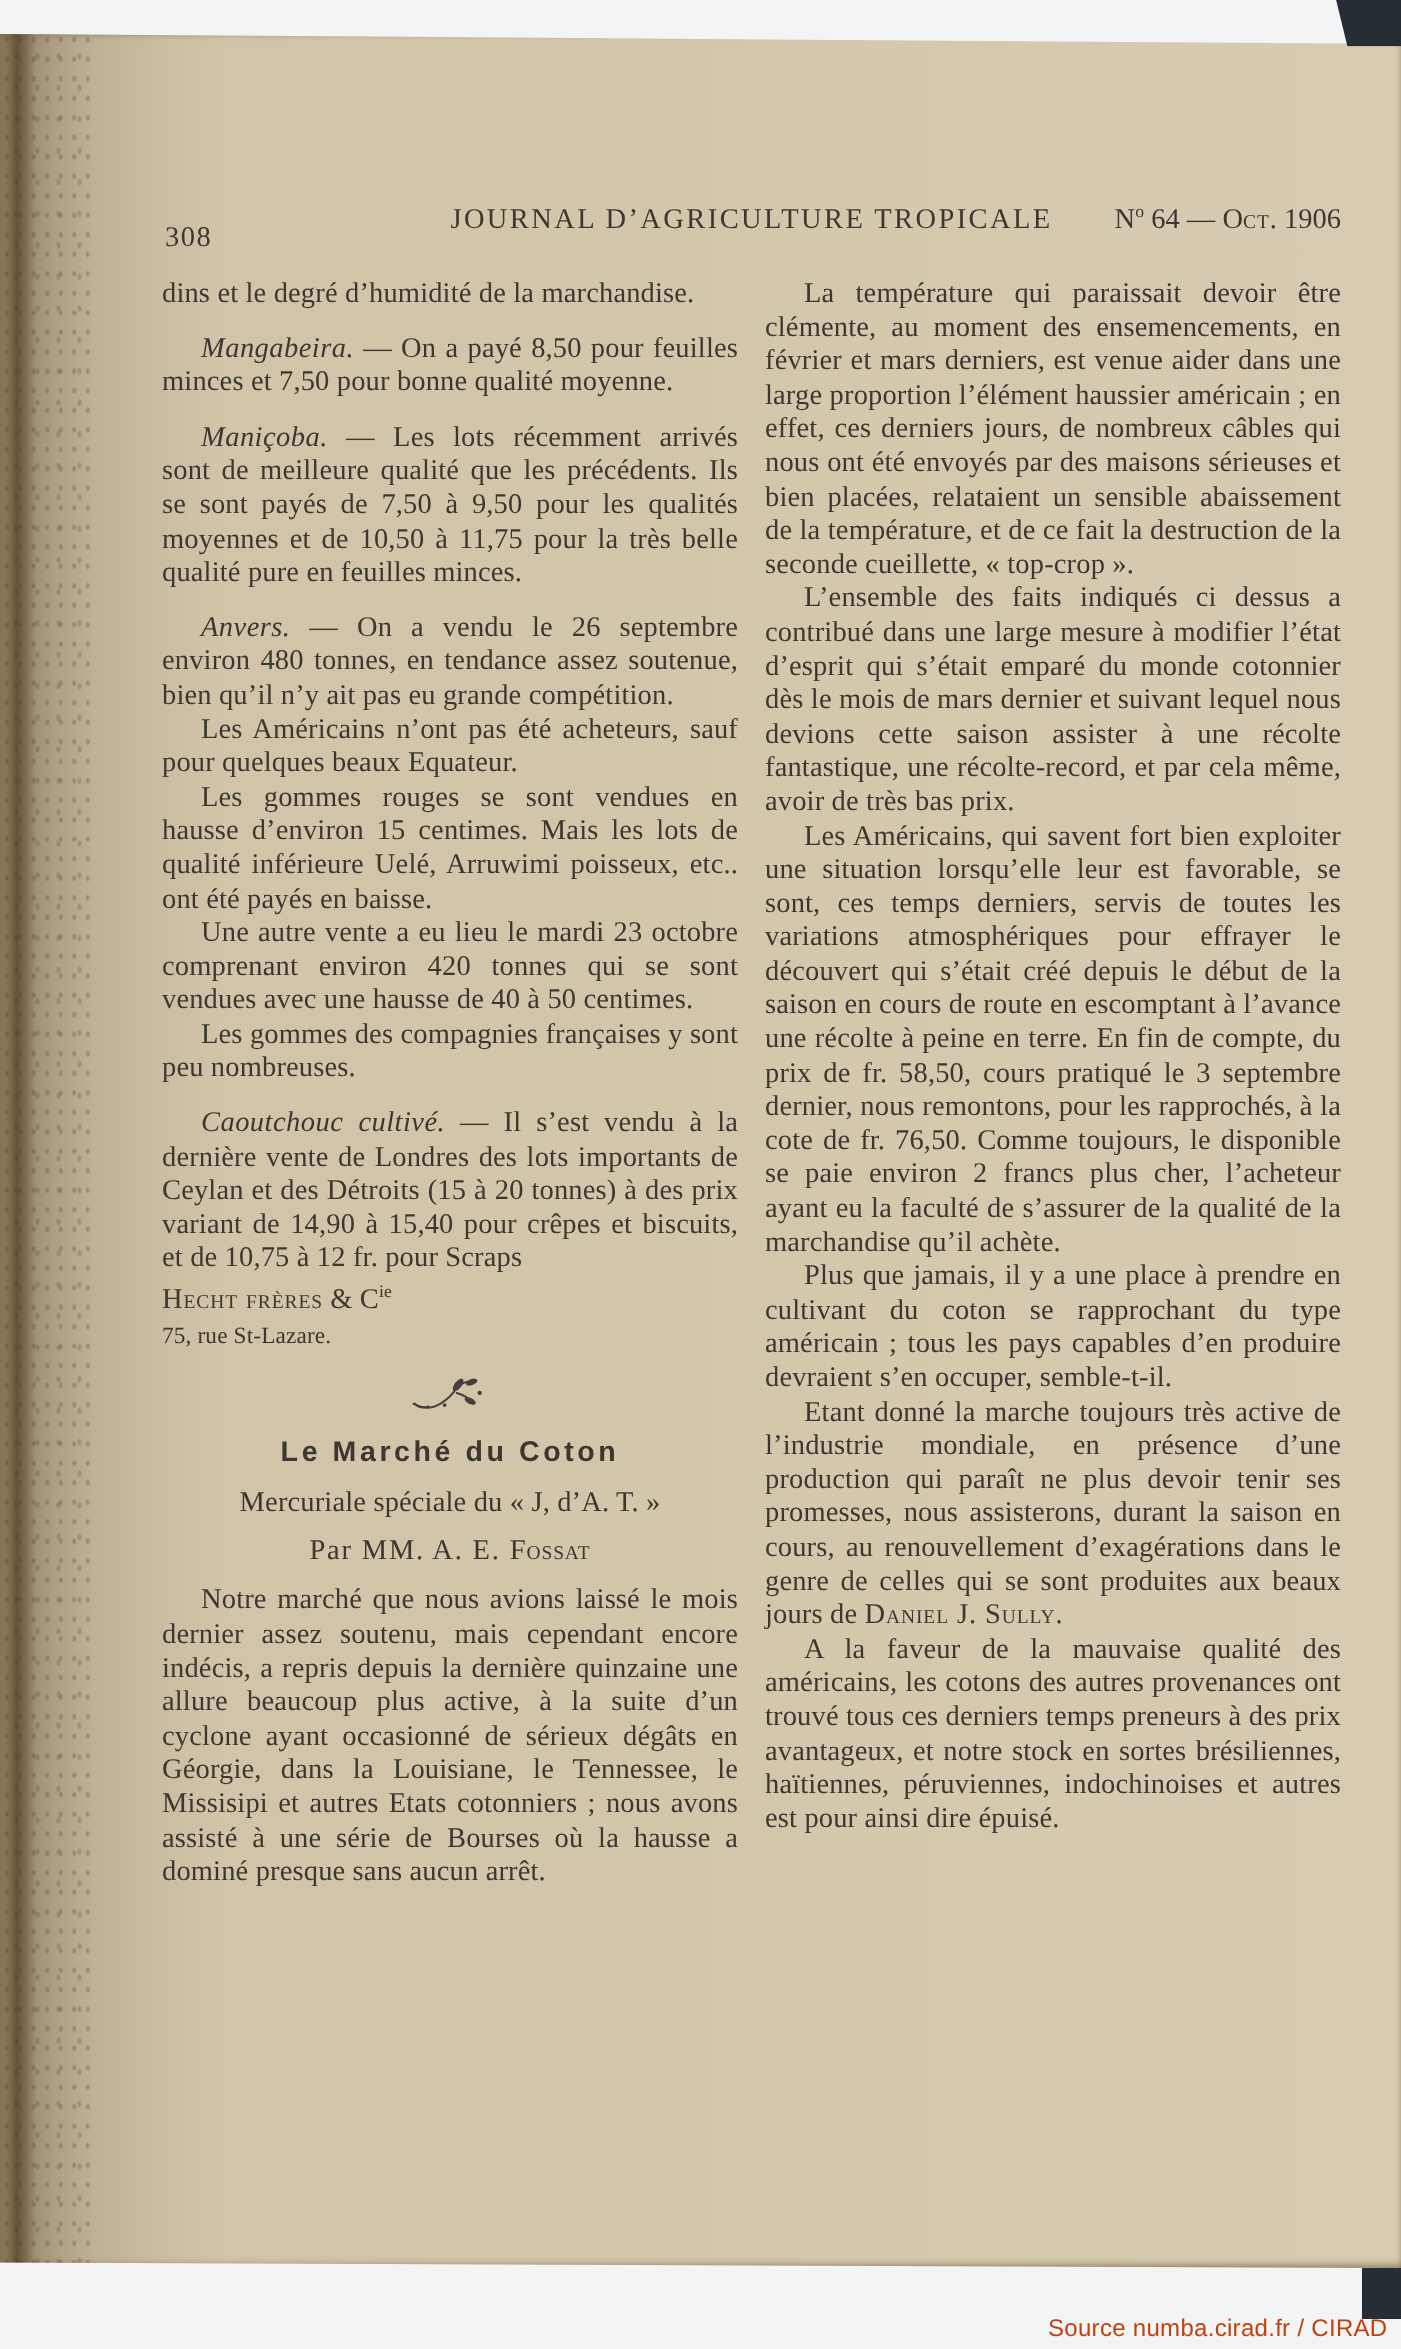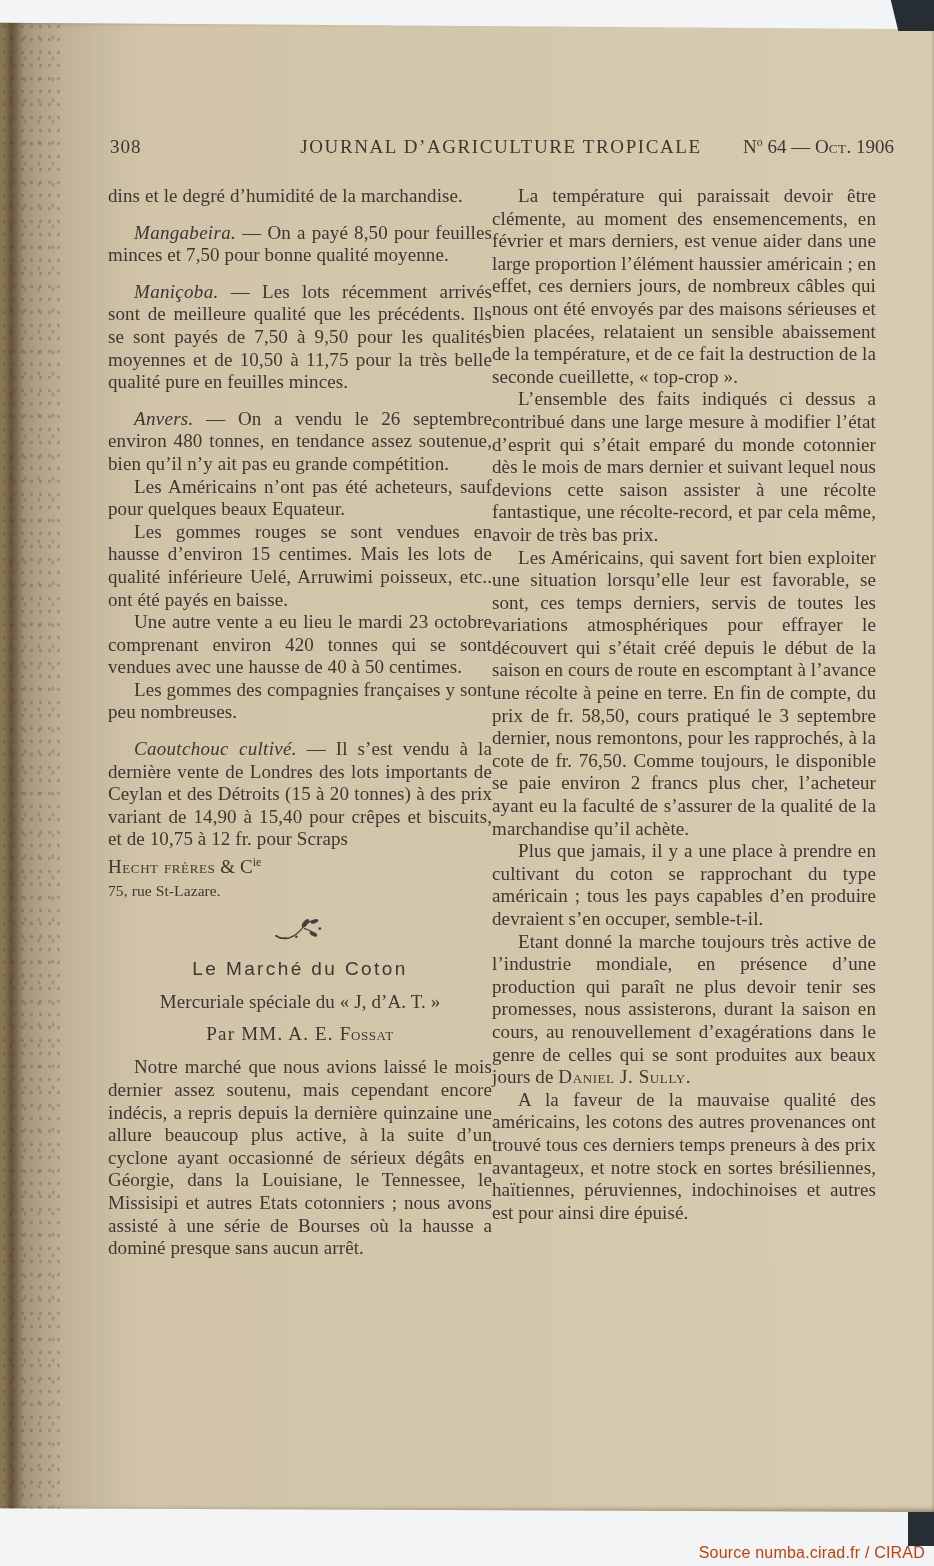--- a/index.html
+++ b/index.html
@@ -29,37 +29,37 @@
     clip-path:polygon(8% 0,100% 0,100% 100%,24% 100%);}
   .corner-br{position:absolute;right:0;top:1512px;width:26px;height:34px;background:#272d35;}
   
   .attribution{
     position:absolute;right:9px;bottom:4px;
     font-family:"Liberation Sans",sans-serif;font-size:16px;color:#c2410c;letter-spacing:.2px;
   }
   
   .content{position:absolute;left:108px;top:116px;width:786px;color:#3c3831;}
   .masthead{position:relative;height:22px;font-size:19px;}
-  .masthead .pageno{position:absolute;left:2px;top:0;letter-spacing:1px;}
+  .masthead .pageno{position:absolute;left:2px;top:12px;letter-spacing:1px;}
   .masthead .title{position:absolute;left:50%;transform:translateX(-50%);top:0;letter-spacing:1.6px;white-space:nowrap;}
   .masthead .issue{position:absolute;right:0;top:0;white-space:nowrap;}
-  .cols{display:flex;margin-top:27px;}
+  .cols{display:flex;gap:18px;margin-top:27px;}
   .col{width:384px;font-size:19px;line-height:22.6px;text-align:justify;letter-spacing:.1px;}
   .col p{margin:0;text-indent:26px;}
   .p-noindent{text-indent:0 !important;}
   .p-spaced{margin-top:14px !important;}
   sup{font-size:.62em;vertical-align:super;line-height:0;}
   .sc{font-variant:small-caps;letter-spacing:.6px;}
   i{letter-spacing:.3px;margin-top:13px;}
   .b-sig-name{text-indent:0 !important;text-align:left;padding-right:46px;margin-top:5px !important;}
   .b-sig-address{text-indent:0 !important;text-align:left;padding-right:58px;font-size:15.5px !important;line-height:19px !important;margin-top:2px !important;}
   .b-date{text-indent:0 !important;margin-top:5px !important;}
   .b-ornament{text-align:center !important;text-indent:0 !important;margin:16px 0 4px !important;line-height:0 !important;}
   .b-heading{text-indent:0 !important;text-align:center !important;
-    font-family:"Liberation Sans",sans-serif;font-weight:normal;font-size:19px;letter-spacing:2.4px;margin-top:15px !important;}
+    font-family:"Liberation Sans",sans-serif;font-weight:bold;font-size:19px;letter-spacing:2.4px;margin-top:15px !important;}
   .b-subheading{text-indent:0 !important;text-align:center !important;margin-top:11px !important;}
   .b-byline{text-indent:0 !important;text-align:center !important;letter-spacing:1.2px;margin-top:9px !important;margin-bottom:11px !important;}
 </style>
 </head>
 <body>
 
 <div class="page">
   <div class="content">
     <div class="masthead">
       <span class="pageno">308</span>

